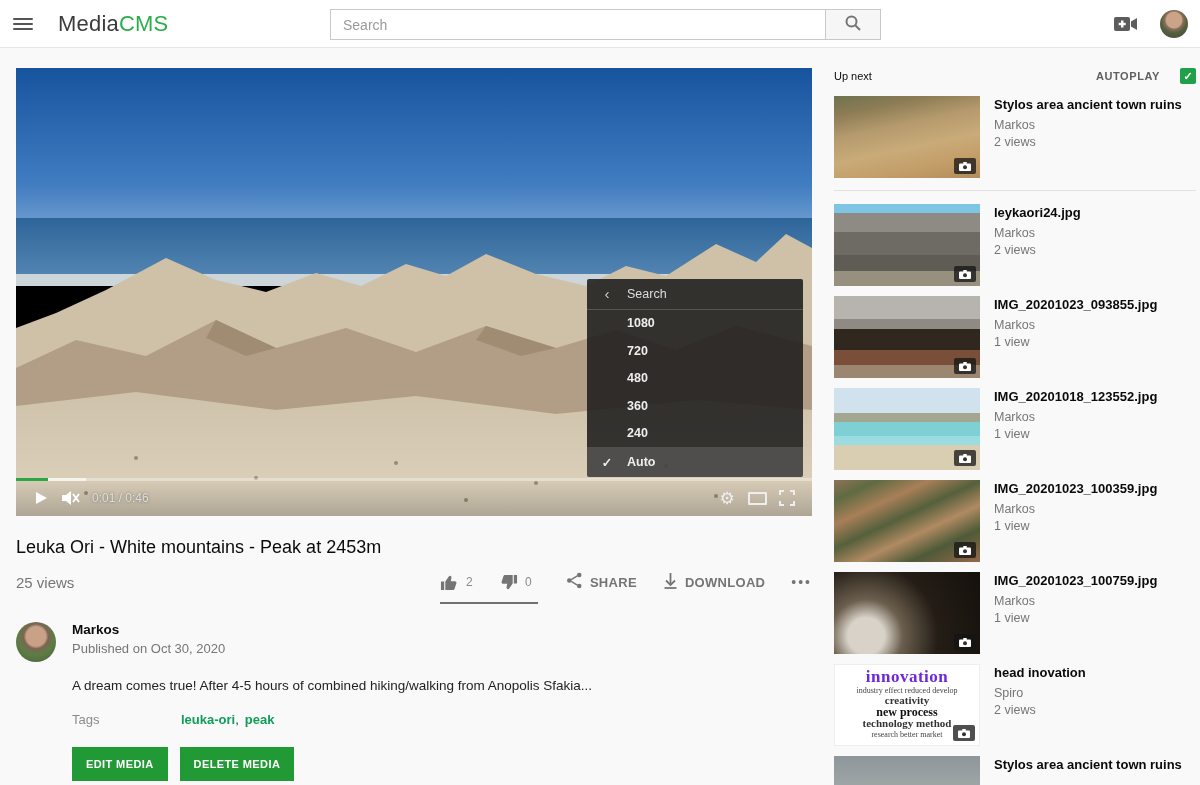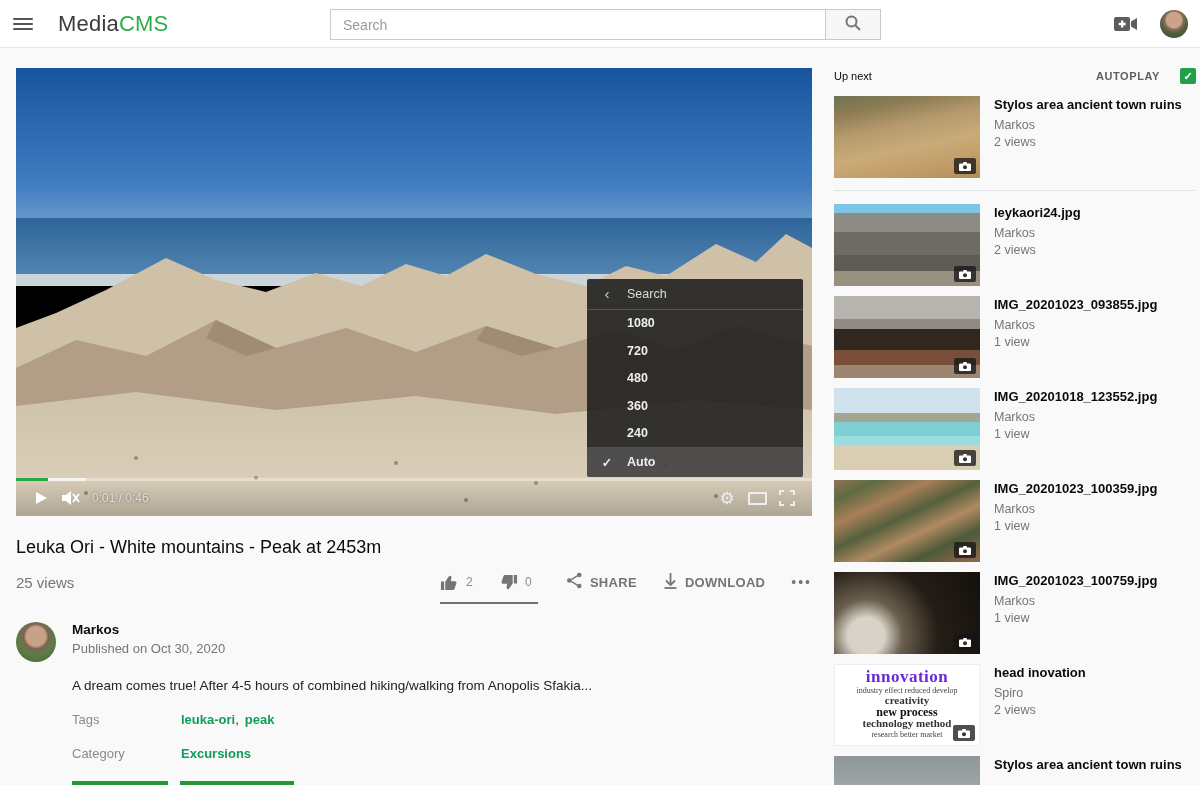--- a/index.html
+++ b/index.html
@@ -321,24 +321,20 @@
 
     <div class="descr">A dream comes true! After 4-5 hours of combined hiking/walking from Anopolis Sfakia...</div>
 
     <div class="kv-row">
       <span class="kv-label">Tags</span>
       <span class="kv-val">
         <span class="lnk">leuka-ori</span><span class="comma">,</span><span class="lnk">peak</span>
       </span>
     </div>
 
-    <div class="kv-row">
-      <span class="kv-label">Category</span>
-      <span class="kv-val"><span class="lnk">Excursions</span></span>
-    </div>
 
     <div class="media-btns">
       <button class="gbtn">EDIT MEDIA</button>
       <button class="gbtn">DELETE MEDIA</button>
     </div>
   </main>
 
   <aside class="sidebar">
     <div class="side-head">
       <span class="upnext">Up next</span>

